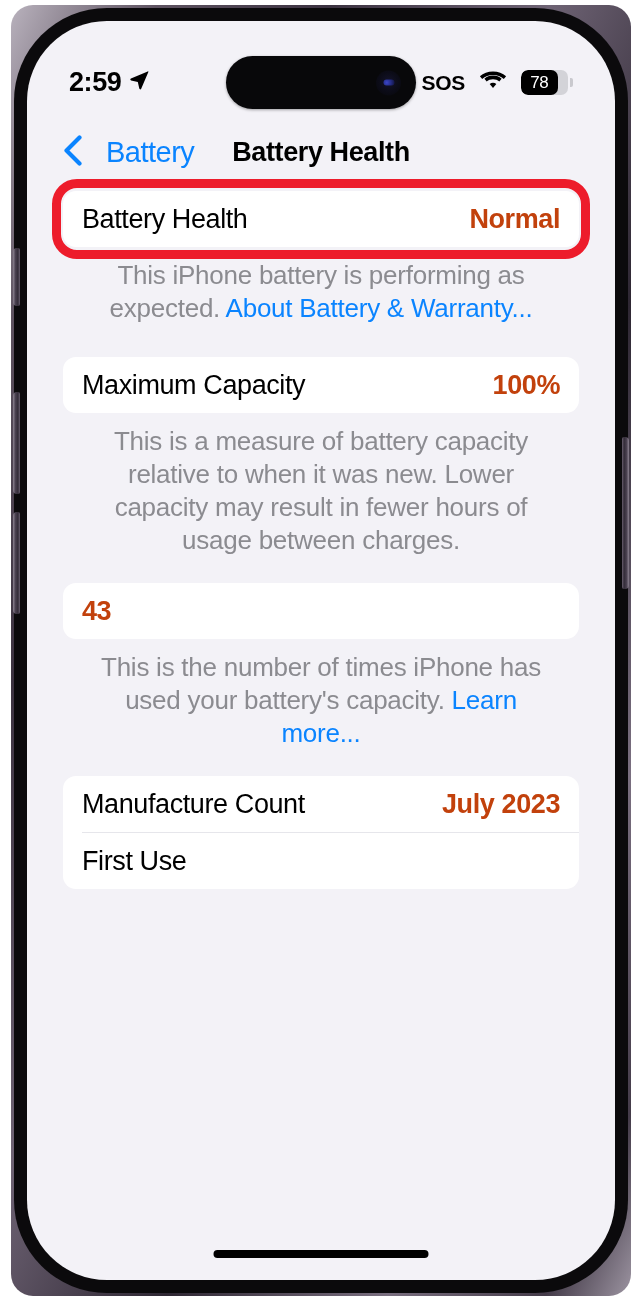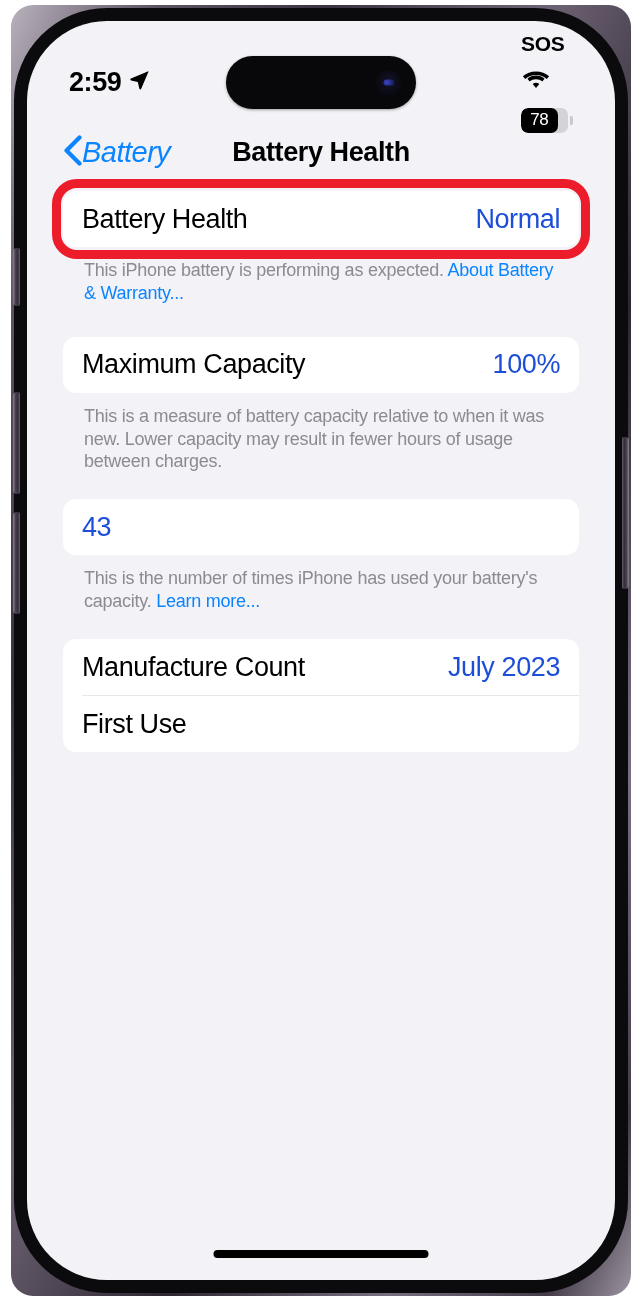--- a/index.html
+++ b/index.html
@@ -61,21 +61,21 @@
 
   
   #status-bar {
     position:absolute; left:0; top:38px; width:100%; height:46px;
     display:flex; align-items:center; justify-content:space-between;
     padding:0 42px; color:#000;
   }
   #status-left { display:flex; align-items:center; gap:7px; }
   #status-time { font-size:27px; font-weight:700; letter-spacing:-.4px; }
   #location-icon { display:block; }
-  #status-right { display:flex; align-items:flex-start; gap:13px;flex-direction:column; }
+  #status-right { display:flex; align-items:flex-end; gap:13px; }
   #sos-label { font-size:21px; font-weight:700; letter-spacing:-.3px; }
   #battery-icon-wrap { position:relative; display:flex; align-items:center; }
   #battery-shell {
     position:relative; width:47px; height:25px; border-radius:7px;
     background:#d3d3d8; overflow:hidden;
   }
   #battery-fill {
     position:absolute; left:0; top:0; height:100%; width:78%;
     background:#000; border-radius:7px;
   }
@@ -87,21 +87,21 @@
   #battery-nub {
     width:3px; height:9px; margin-left:2px;
     border-radius:0 2px 2px 0; background:#c9c9ce;
   }
 
   
   #nav-bar {
     position:absolute; left:0; top:100px; width:100%; height:62px;
     display:flex; align-items:center; padding:0 36px;
   }
-  #back-button { display:flex; align-items:center; gap:0; cursor:pointer;font-style:italic; }
+  #back-button { display:flex; align-items:center; gap:24px; cursor:pointer; }
   #back-chevron-icon { display:block; }
   #back-label { color:#0a84ff; font-size:29px; letter-spacing:-.5px; }
   #page-title {
     position:absolute; left:0; right:0; text-align:center;
     font-size:27px; font-weight:700; color:#000; letter-spacing:-.4px;
     pointer-events:none;
   }
 
   
   #settings-list {
@@ -109,26 +109,26 @@
     padding:0 36px;
   }
   .card {
     background:#fff; border-radius:13px; overflow:hidden;
   }
   .row {
     display:flex; align-items:center; justify-content:space-between;
     height:56px; padding:0 19px;
   }
   .row-label { font-size:27px; color:#000; letter-spacing:-.4px; }
-  .row-value { font-size:27px; color:#1d4ed8; letter-spacing:-.4px; }
+  .row-value { font-size:27px; color:#c2410c; letter-spacing:-.4px;font-weight:bold; }
   .row-divider { height:1px; background:#e6e6eb; margin-left:19px; }
 
   .footer-text {
-    font-size:18px; line-height:1.27; color:#8b8b90;
-    letter-spacing:-.25px; padding:12px 21px 0 21px;
+    font-size:26px; line-height:1.27; color:#8b8b90;
+    letter-spacing:-.25px; padding:12px 21px 0 21px;text-align:center;
   }
   .footer-link { color:#0a84ff; }
 
   .group-gap-sm { height:26px; }
   .group-gap-lg { height:32px; }
 
   
   #highlight-ring-wrap { position:relative; }
   #highlight-ring {
     position:absolute; left:-11px; top:-12px; right:-11px; bottom:-12px;

